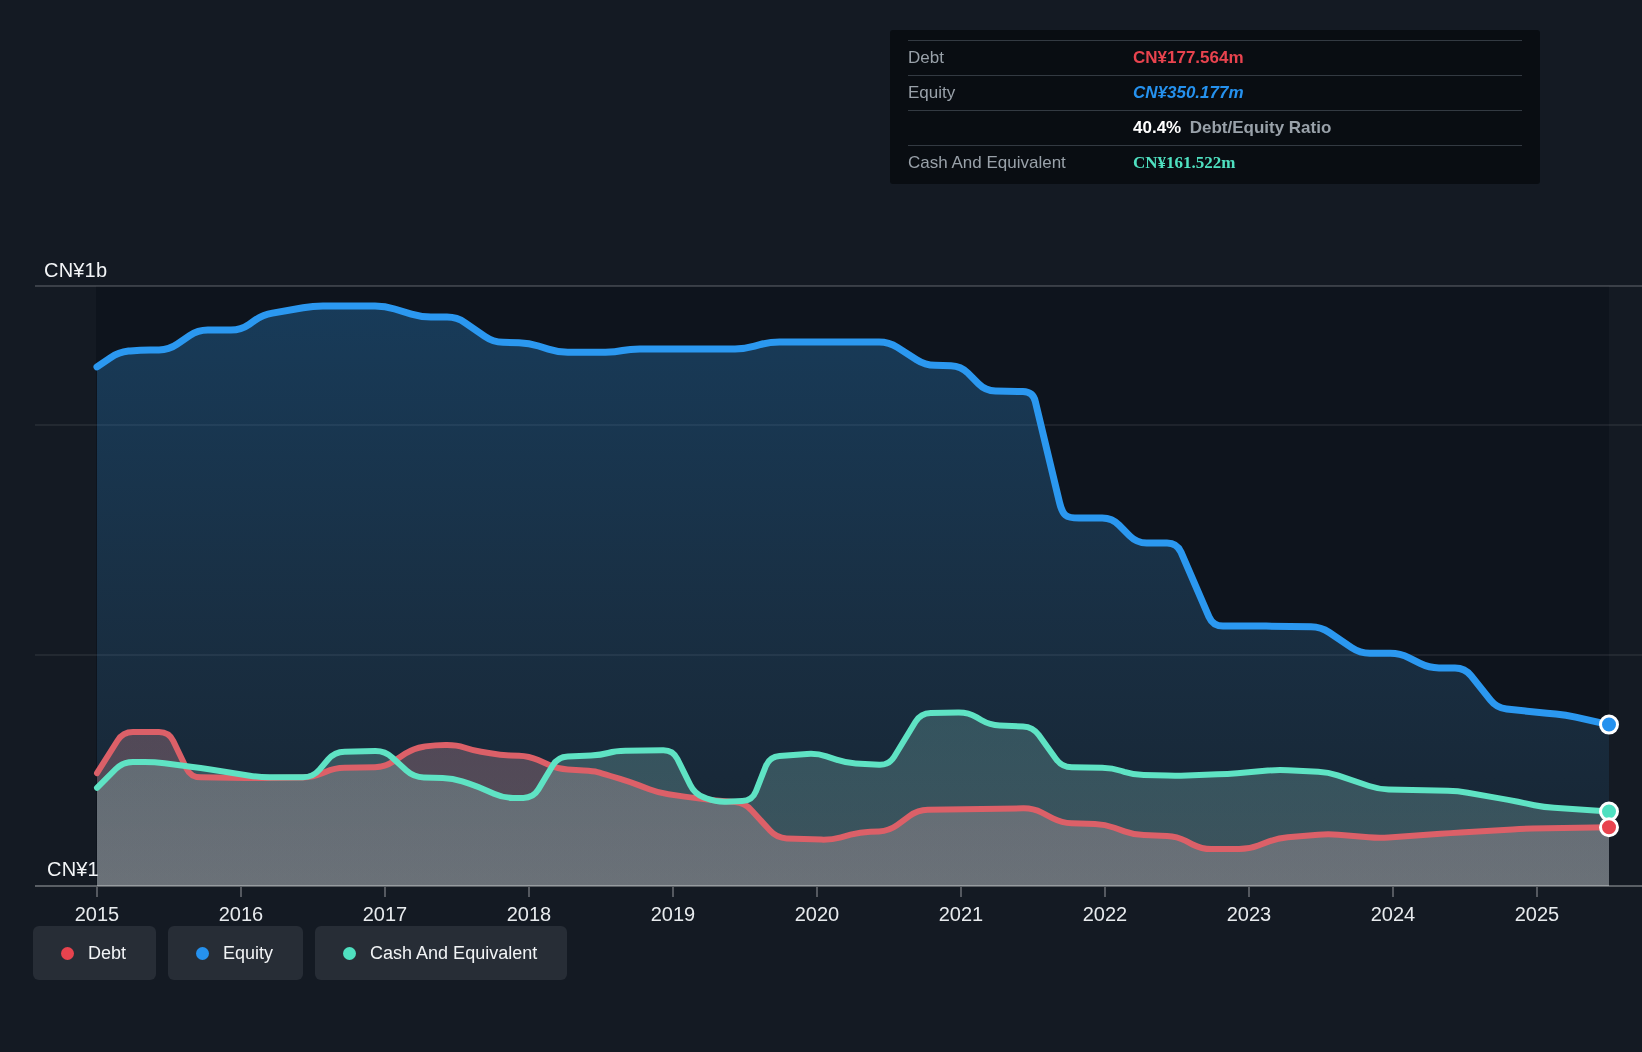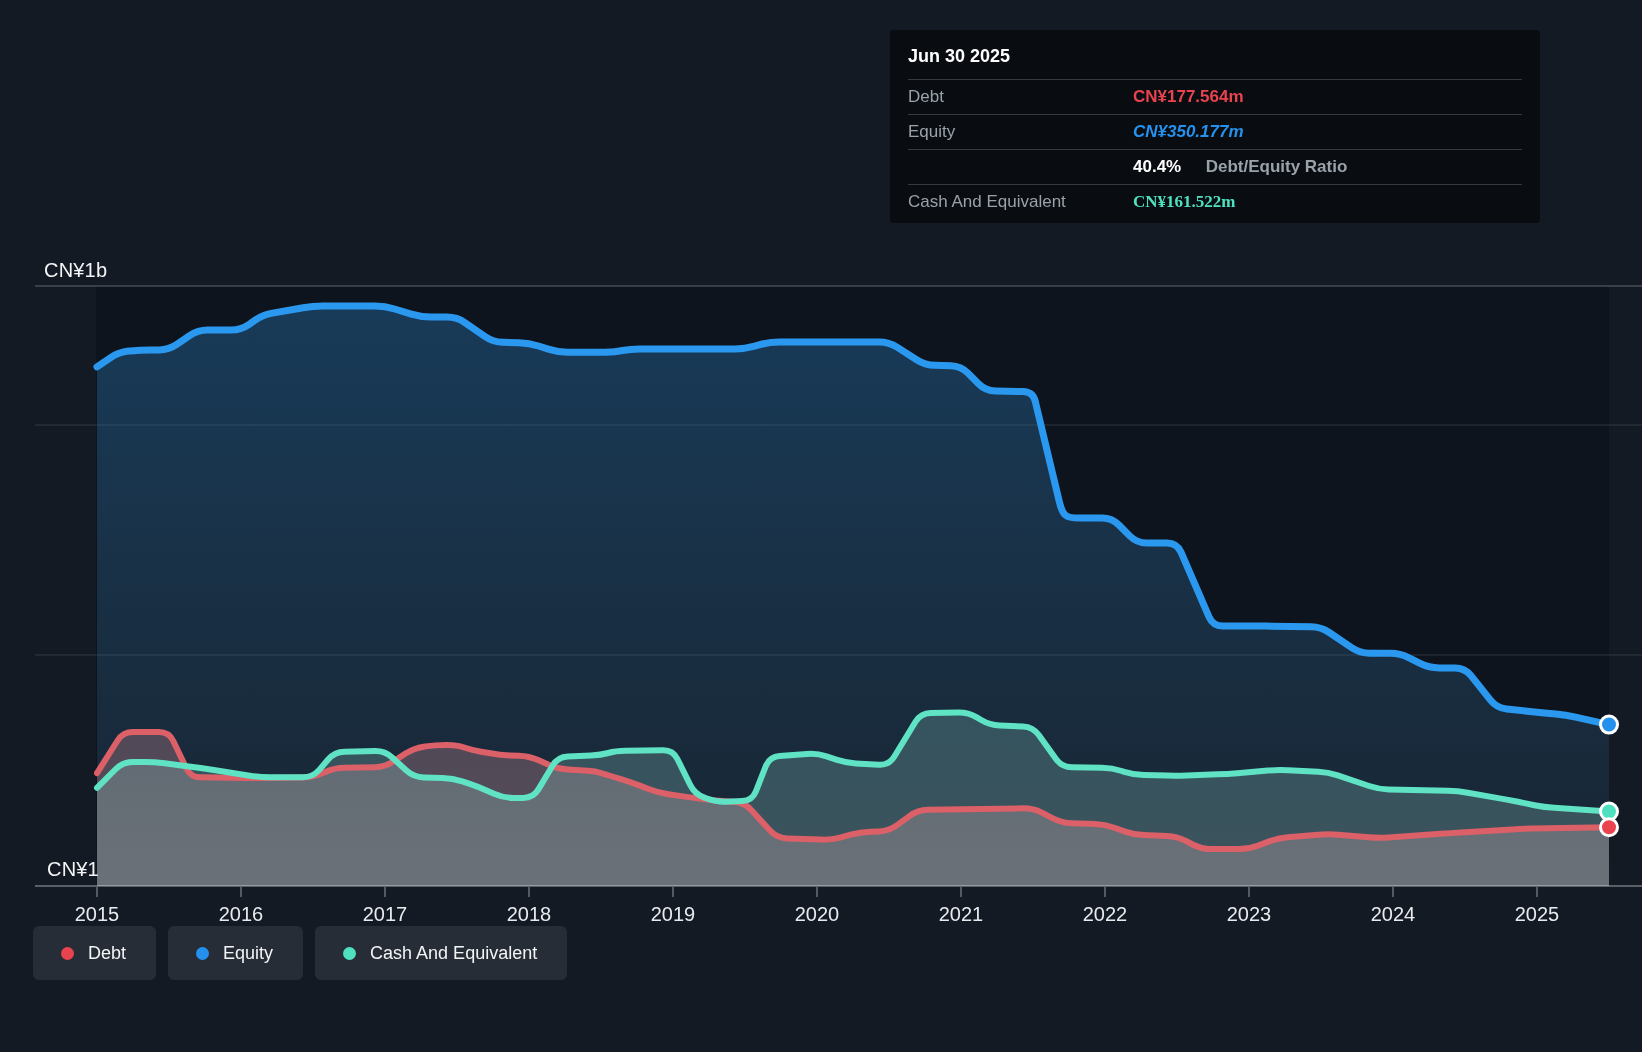--- a/index.html
+++ b/index.html
@@ -8,21 +8,21 @@
   #chart-svg{position:absolute;left:0;top:0;}
   .y-axis-label{position:absolute;color:#f3f5f7;font-size:20px;letter-spacing:.2px;margin-top:9px;}
   
   .tooltip{position:absolute;left:890px;top:30px;width:650px;box-sizing:border-box;
            background:#090d12;border-radius:3px;padding:10px 18px 4px 18px;}
   .tooltip-title{color:#ffffff;font-size:18px;font-weight:bold;padding:6px 0 12px 0;}
   .t-row{display:flex;align-items:center;border-top:1px solid #333a42;padding:7px 0;}
   .t-label{width:225px;color:#99a1a9;font-size:17px;flex:0 0 auto;}
   .t-value{font-size:17px;font-weight:bold;}
   .t-ratio-bold{color:#ffffff;font-size:17px;font-weight:bold;}
-  .t-ratio-rest{color:#99a1a9;font-size:17px;font-weight:bold;margin-left:20px;}
+  .t-ratio-rest{color:#99a1a9;font-size:17px;font-weight:bold;margin-left:4px;}
   
   .legend{position:absolute;left:33px;top:926px;display:flex;gap:12px;}
   .legend-chip{height:54px;background:#272d36;border-radius:6px;display:flex;align-items:center;
                padding:0 30px 0 28px;cursor:pointer;}
   .legend-dot{width:13px;height:13px;border-radius:50%;margin-right:14px;flex:0 0 auto;}
   .legend-label{color:#f2f4f6;font-size:18px;white-space:nowrap;}
 </style>
 </head>
 <body>
 
@@ -78,21 +78,20 @@
       <line x1="1393" y1="887" x2="1393" y2="897" stroke="rgba(255,255,255,0.28)" stroke-width="2"></line>
       <text x="1393" y="921" text-anchor="middle" fill="#e8ebee" font-size="20px" font-family="&quot;Liberation Sans&quot;, sans-serif">2024</text>
       <line x1="1537" y1="887" x2="1537" y2="897" stroke="rgba(255,255,255,0.28)" stroke-width="2"></line>
       <text x="1537" y="921" text-anchor="middle" fill="#e8ebee" font-size="20px" font-family="&quot;Liberation Sans&quot;, sans-serif">2025</text>
     </svg>
 
   <div class="y-axis-label" style="left:44px;top:250px;">CN¥1b</div>
   <div class="y-axis-label" style="left:47px;top:849px;">CN¥1</div>
 
   <div class="tooltip">
-    <div class="tooltip-title">Jun 30 2025</div>
     <div class="t-row">
       <div class="t-label">Debt</div>
       <div class="t-value" style="color: rgb(232, 67, 78);">CN¥177.564m</div>
     </div>
     <div class="t-row">
       <div class="t-label">Equity</div>
       <div class="t-value" style="color: rgb(37, 145, 238); font-style: italic;">CN¥350.177m</div>
     </div>
     <div class="t-row">
       <div class="t-label"></div>

